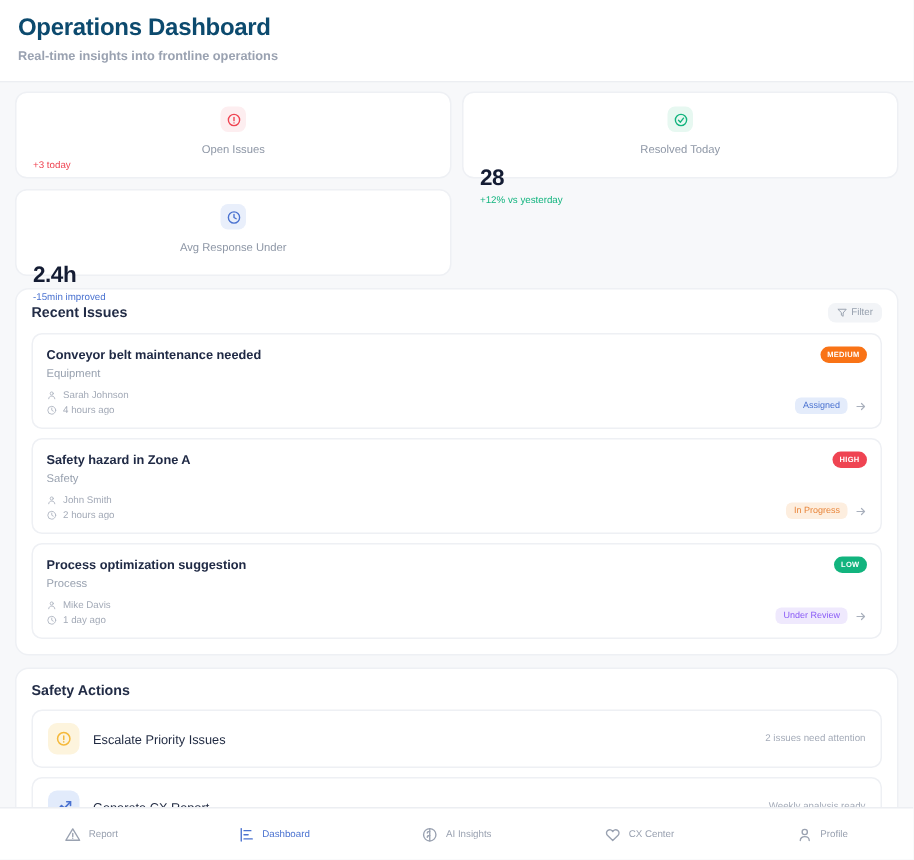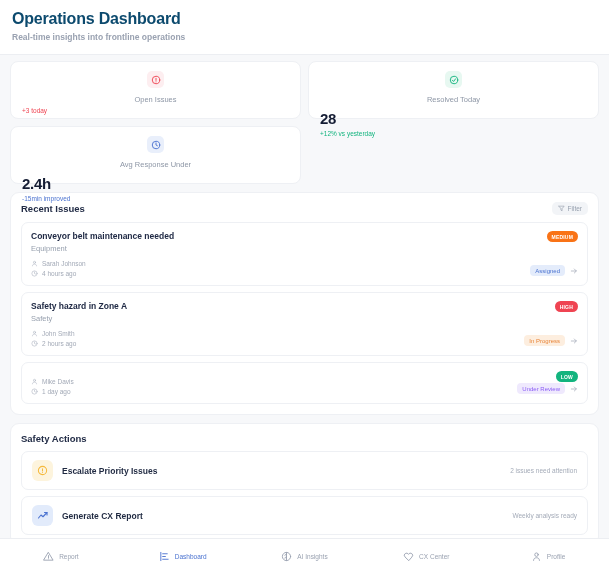--- a/index.html
+++ b/index.html
@@ -185,21 +185,21 @@
     width: 21px;
     height: 21px;
     border-radius: 6px;
     display: flex;
     align-items: center;
     justify-content: center;
     flex: none;
   }
   .qa-label {
     font-size: 8.5px;
-    font-weight: bold;
+    font-weight: normal;
     color: #1f2941;
     flex: 1;
   }
   .qa-note {
     font-size: 6.5px;
     color: #a4abb8;
   }
 
   
   .nav {
@@ -345,20 +345,22 @@
     <div class="status-wrap">
       <div class="status" style="background:#fdeedf;color:#e8853a">In Progress</div>
       <svg width="8" height="8" viewBox="0 0 24 24" fill="none" stroke="#a9b0bd" stroke-width="2.4" stroke-linecap="round" stroke-linejoin="round">
           <line x1="4" y1="12" x2="19" y2="12"></line>
           <polyline points="13,6 19,12 13,18"></polyline>
         </svg>
     </div>
   </div>
 
   <div class="issue">
+    <div class="issue-title">Process optimization suggestion</div>
+    <div class="issue-cat">Process</div>
     <div class="issue-meta">
       <div class="meta-line">
         <svg width="7" height="7" viewBox="0 0 24 24" fill="none" stroke="#b3b9c5" stroke-width="2.2" stroke-linecap="round">
             <circle cx="12" cy="8" r="3.6"></circle>
             <path d="M5 20c0-3.9 3.1-6 7-6s7 2.1 7 6"></path>
           </svg>
         <span>Mike Davis</span>
       </div>
       <div class="meta-line">
         <svg width="7" height="7" viewBox="0 0 24 24" fill="none" stroke="#b3b9c5" stroke-width="2.2" stroke-linecap="round" stroke-linejoin="round">

